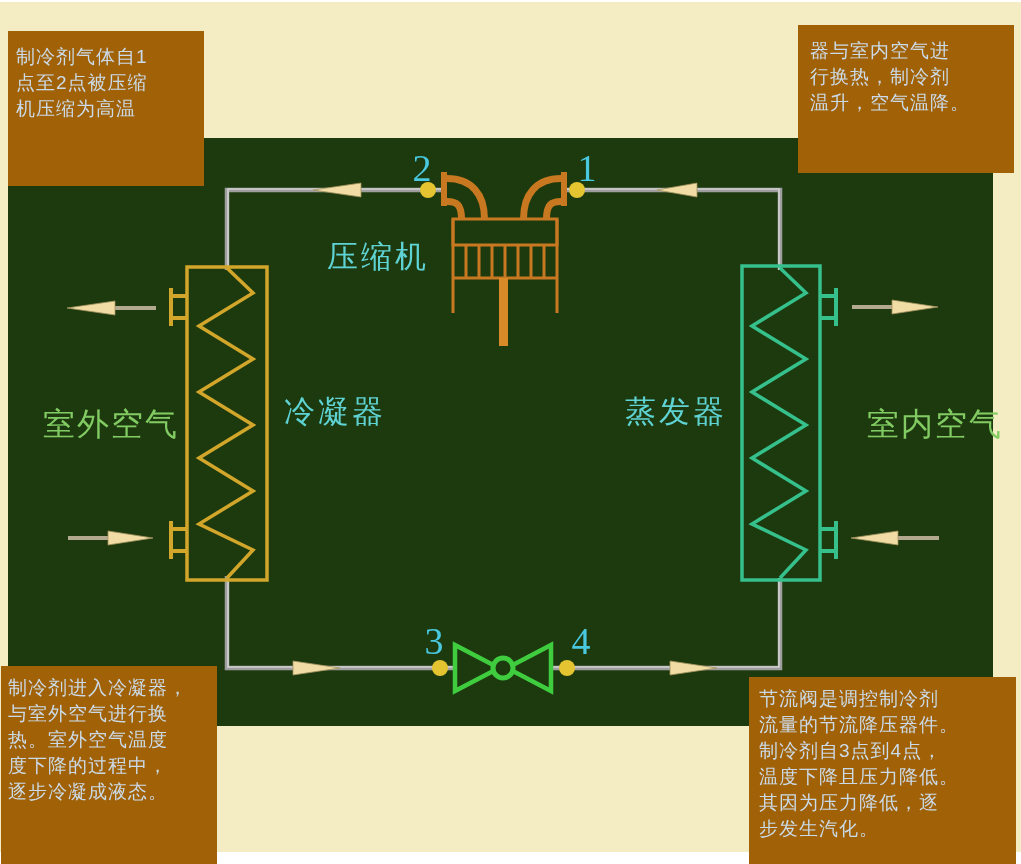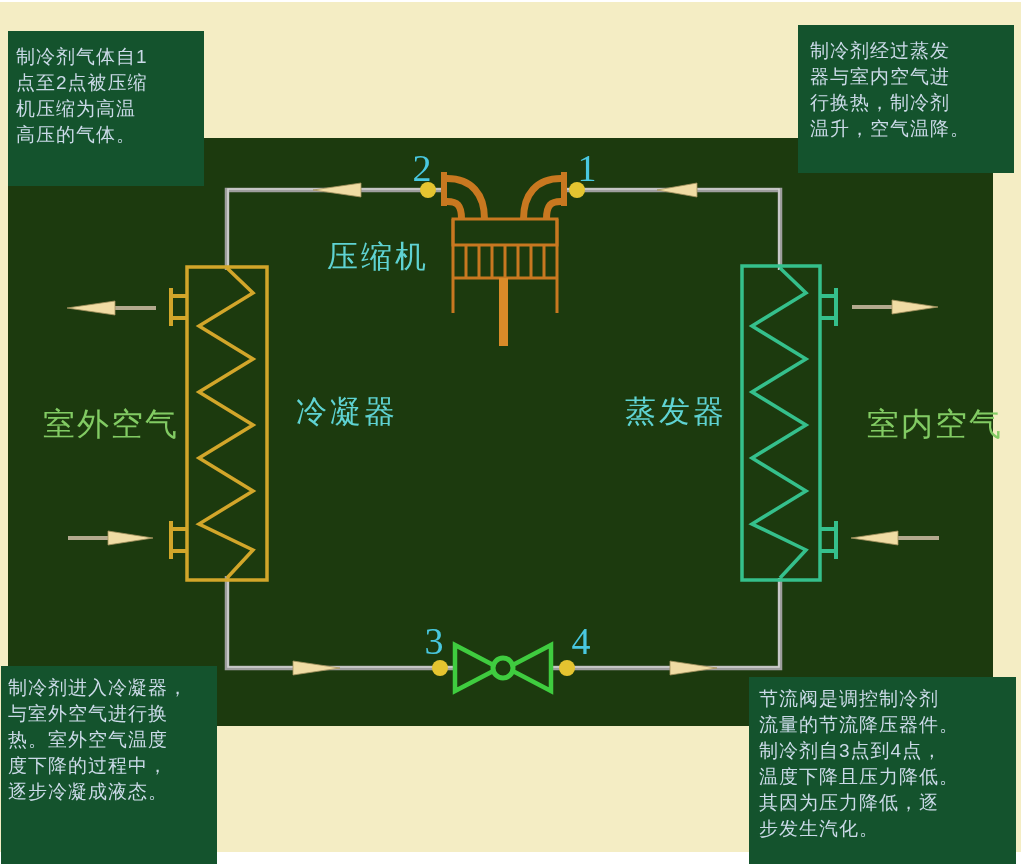--- a/index.html
+++ b/index.html
@@ -1,20 +1,20 @@
 <!DOCTYPE html>
 <html><head>
 <meta charset="utf-8">
 <style>
   html,body{margin:0;padding:0;}
   body{background:#ffffff;font-family:"Liberation Sans",sans-serif;}
   .canvas{position:relative;width:1021px;height:864px;background:#ffffff;overflow:hidden;}
   .cream-bg{position:absolute;left:0;top:2px;width:1021px;height:850px;background:#F4EDC4;}
   .diagram-svg{position:absolute;left:0;top:0;z-index:1;}
-  .callout{position:absolute;z-index:3;background:#14532d;color:#CBDAE8;
+  .callout{position:absolute;z-index:3;background:#a16207;color:#CBDAE8;
            font-size:19px;line-height:26px;letter-spacing:1px;}
   .callout .line{white-space:nowrap;}
   .co-top-left{left:8px;top:31px;width:188px;height:142px;padding:13px 0 0 8px;}
   .co-top-right{left:798px;top:25px;width:204px;height:135px;padding:13px 0 0 12px;}
   .co-bottom-left{left:1px;top:666px;width:209px;height:194px;padding:9px 0 0 7px;}
   .co-bottom-right{left:749px;top:633px;width:257px;height:191px;padding:9px 0 0 10px;margin-top:44px;}
   .lbl{position:absolute;z-index:2;white-space:nowrap;}
   .lbl-cyan{color:#5FD3D3;font-size:31px;letter-spacing:3px;}
   .lbl-green{color:#82CB63;font-size:32px;letter-spacing:2px;}
   .digit{position:absolute;z-index:2;color:#49C8E0;font-family:"Liberation Serif",serif;
@@ -108,39 +108,37 @@
 
     <g fill="#E4C430">
       <circle cx="428" cy="190" r="8"></circle>
       <circle cx="577" cy="190" r="8"></circle>
       <circle cx="440" cy="668" r="8"></circle>
       <circle cx="567" cy="668" r="8"></circle>
     </g>
   </svg>
 
   <div class="lbl lbl-cyan" style="left:327px;top:236px;">压缩机</div>
-  <div class="lbl lbl-cyan" style="left:296px;top:391px;">冷凝器</div>
+  <div class="lbl lbl-cyan" style="left:284px;top:391px;">冷凝器</div>
   <div class="lbl lbl-cyan" style="left:625px;top:391px;">蒸发器</div>
   <div class="lbl lbl-green" style="left:43px;top:403px;">室外空气</div>
   <div class="lbl lbl-green" style="left:855px;top:403px;margin-left:12px;">室内空气</div>
 
   <div class="digit" style="left:409px;top:146px;">2</div>
   <div class="digit" style="left:574px;top:146px;">1</div>
   <div class="digit" style="left:421px;top:619px;">3</div>
   <div class="digit" style="left:568px;top:619px;">4</div>
 
   <div class="callout co-top-left">
     <div class="line">制冷剂气体自1</div>
     <div class="line">点至2点被压缩</div>
     <div class="line">机压缩为高温</div>
-    <div class="line">高压的气体。</div>
   </div>
 
   <div class="callout co-top-right">
-    <div class="line">制冷剂经过蒸发</div>
     <div class="line">器与室内空气进</div>
     <div class="line">行换热，制冷剂</div>
     <div class="line">温升，空气温降。</div>
   </div>
 
   <div class="callout co-bottom-left">
     <div class="line">制冷剂进入冷凝器，</div>
     <div class="line">与室外空气进行换</div>
     <div class="line">热。室外空气温度</div>
     <div class="line">度下降的过程中，</div>

